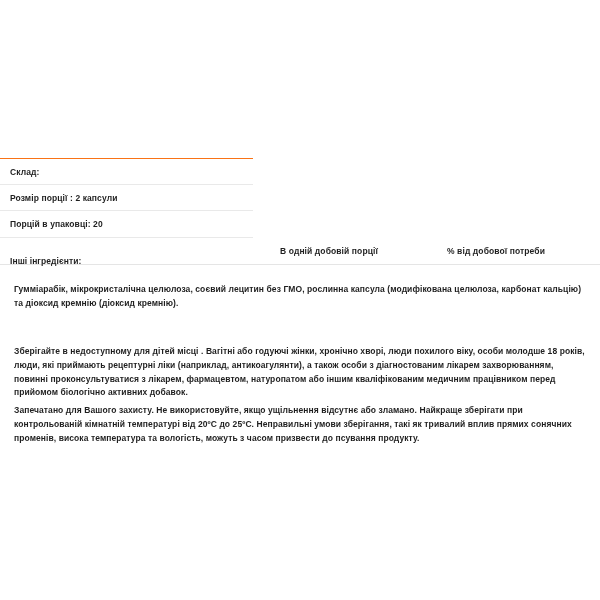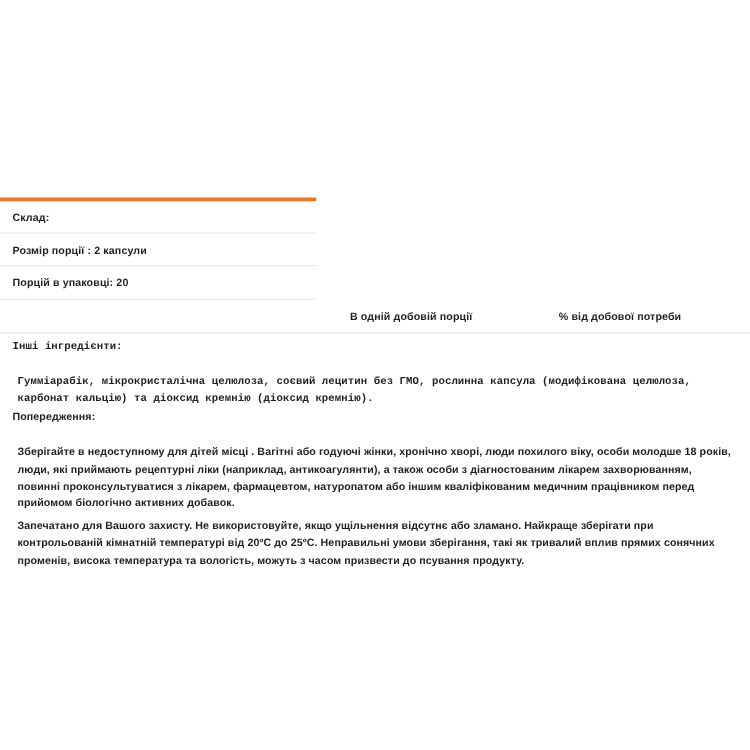--- a/index.html
+++ b/index.html
@@ -53,21 +53,21 @@
   .row-short td.c3 {
     border-bottom: none;
   }
 
   
   .row-full td {
     border-bottom: 1px solid #e5e5e5;
   }
 
   .row-topline td.c1 {
-    border-top: 3px solid #f97316;
+    border-top: 1px solid #f97316;
   }
 
   .cell-text {
     font-size: 8.5px;
     font-weight: bold;
     letter-spacing: 0.1px;
     line-height: 1.2;
     padding: 8px 0 7px 10px;
     color: #1f1f1f;
   }
@@ -101,21 +101,21 @@
 
   .heading {
     font-size: 8.5px;
     font-weight: bold;
     color: #1f1f1f;
     letter-spacing: 0.08px;
     margin: 0;
   }
   .gap-md { height: 13px; }
 
-  #other-ingredients { top: 272px; font-family: Liberation Mono, monospace; }
+  #other-ingredients { top: 256px; }
   #warnings          { top: 328px; }
 </style>
 </head>
 <body>
 
 <div class="page">
 
   <div class="facts">
     <table class="facts-table">
       <tbody>
@@ -161,19 +161,18 @@
     </table>
   </div>
 
   <div class="section" id="other-ingredients">
     <p class="heading">Інші інгредієнти:</p>
     <div class="gap-md"></div>
     <p class="para">Гумміарабік, мікрокристалічна целюлоза, соєвий лецитин без ГМО, рослинна капсула (модифікована целюлоза, карбонат кальцію) та діоксид кремнію (діоксид кремнію).</p>
   </div>
 
   <div class="section" id="warnings">
-    <p class="heading">Попередження:</p>
     <div class="gap-md"></div>
     <p class="para">Зберігайте в недоступному для дітей місці . Вагітні або годуючі жінки, хронічно хворі, люди похилого віку, особи молодше 18 років, люди, які приймають рецептурні ліки (наприклад, антикоагулянти), а також особи з діагностованим лікарем захворюванням, повинні проконсультуватися з лікарем, фармацевтом, натуропатом або іншим кваліфікованим медичним працівником перед прийомом біологічно активних добавок.</p>
     <p class="para">Запечатано для Вашого захисту. Не використовуйте, якщо ущільнення відсутнє або зламано. Найкраще зберігати при контрольованій кімнатній температурі від 20ºC до 25ºC. Неправильні умови зберігання, такі як тривалий вплив прямих сонячних променів, висока температура та вологість, можуть з часом призвести до псування продукту.</p>
   </div>
 
 </div>
 
 </body></html>

